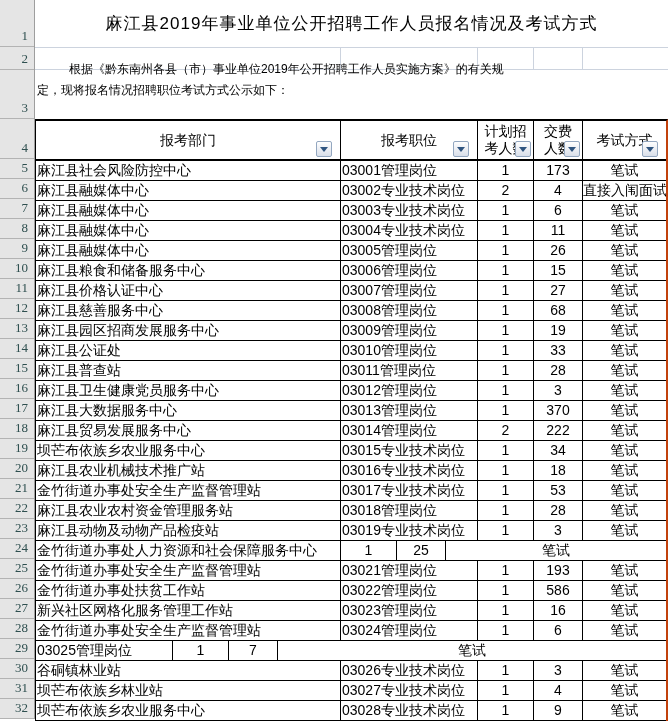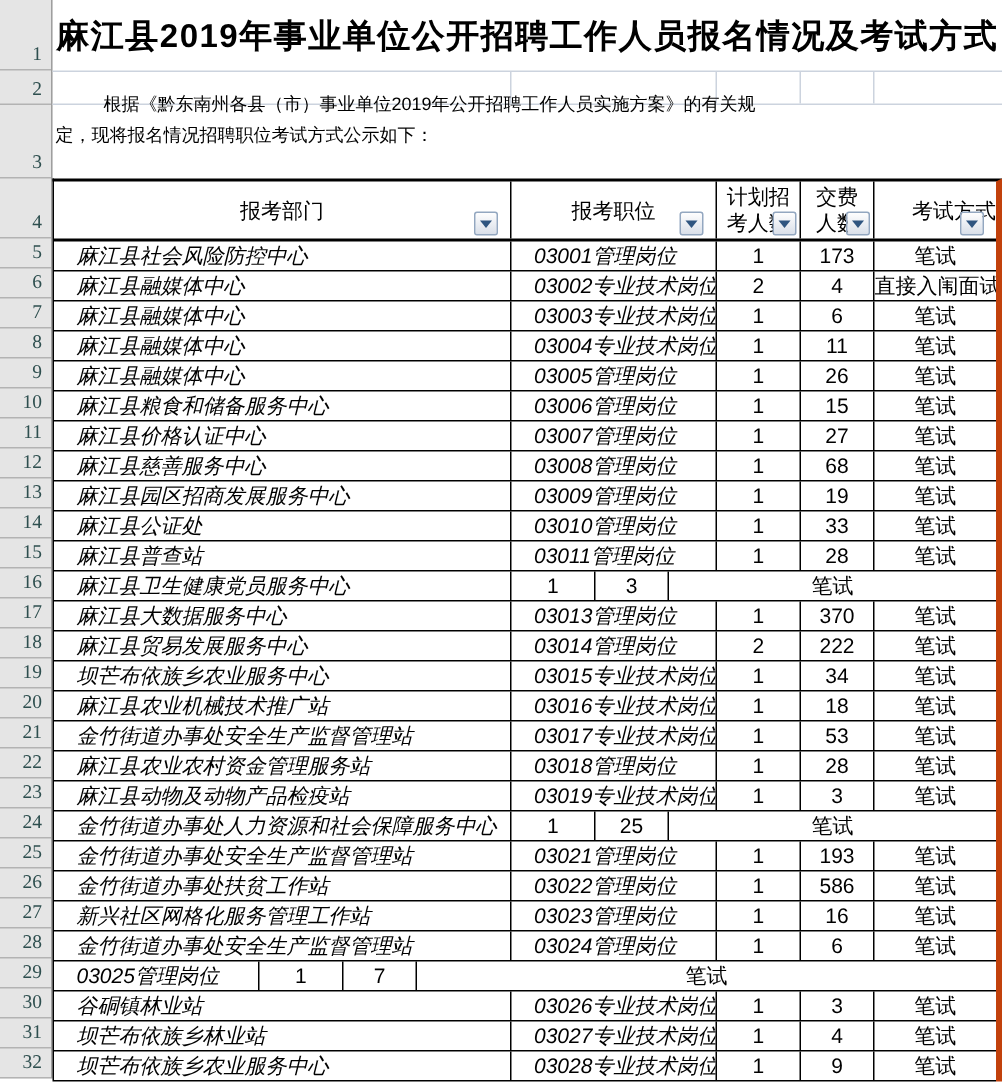--- a/index.html
+++ b/index.html
@@ -7,46 +7,46 @@
          font-family:"Liberation Sans",sans-serif;color:#000;}
   
   .gutter{position:absolute;left:0;top:0;width:35px;height:719px;background:#e5e5e5;
           border-right:1px solid #9e9e9e;box-sizing:border-box;}
   .g{box-sizing:border-box;border-bottom:1px solid #b3b3b3;display:flex;
      align-items:flex-end;justify-content:flex-end;padding:0 6px 2px 0;
      font-family:"Liberation Serif",serif;font-size:13px;color:#2e4f4f;}
   .h47{height:47px}.h23{height:23px}.h49{height:49px}.h40{height:40px}.h20{height:20px}
   
   .title-row{position:absolute;left:35px;top:0;width:633px;height:47px;display:flex;
-             align-items:center;justify-content:center;font-weight:bold;font-size:22px;
+             align-items:center;justify-content:center;font-weight:normal;font-size:17px;
              letter-spacing:1px;white-space:nowrap;}
   .row2{position:absolute;left:35px;top:47px;width:633px;height:23px;box-sizing:border-box;
         border-top:1px solid #ccd3de;border-bottom:1px solid #ccd3de;}
   .vline{position:absolute;top:0;bottom:0;width:1px;background:#ccd3de;}
   .intro{position:absolute;left:37px;top:54px;width:629px;height:49px;font-size:12px;
          line-height:21px;padding-top:5px;box-sizing:border-box;}
   .intro .l1{text-indent:32px;white-space:nowrap;}
   .intro .l2{white-space:nowrap;}
   
   .tbl{position:absolute;left:35px;top:119px;width:633px;box-sizing:border-box;
-       border-left:1px solid #000;border-right:4px solid #c2410c;border-top:2px solid #000;}
+       border-left:1px solid #000;border-right:2px solid #c2410c;border-top:2px solid #000;}
   .thead{display:flex;height:40px;box-sizing:border-box;border-bottom:2px solid #000;}
   .th{position:relative;box-sizing:border-box;border-right:1px solid #000;display:flex;
       align-items:center;justify-content:center;font-size:14px;line-height:17px;
       text-align:center;overflow:hidden;}
-  .th:last-child{border-right:none;justify-content:flex-end;}
+  .th:last-child{border-right:none;}
   .th .wrap{display:block;}
   .wrap.narrow-c{width:44px;}
   .wrap.narrow-d{width:32px;}
   .tr{display:flex;height:20px;box-sizing:border-box;border-bottom:1px solid #000;}
   .td{box-sizing:border-box;border-right:1px solid #000;font-size:14px;line-height:18px;
       overflow:hidden;white-space:nowrap;}
   .td:last-child{border-right:none;}
   .ca{width:305px}.cb{width:137px}.cc{width:56px}.cd{width:49px}.ce{flex:1}
-  .td.ca,.td.cb{padding-left:15px;text-align:left;font-style:italic;}
+  .td.ca,.td.cb{padding-left:1px;text-align:left;}
   .td.cc,.td.cd,.td.ce{text-align:center;}
   
   .fbtn{position:absolute;right:8px;bottom:2px;width:16px;height:16px;box-sizing:border-box;
         border:1px solid #93a7c0;border-radius:2px;
         background:linear-gradient(#fefefe,#d9dfe9);
         display:flex;align-items:center;justify-content:center;}
   .fbtn.tight{right:2px;}
   .arrow{width:0;height:0;border-left:4px solid transparent;border-right:4px solid transparent;
          border-top:5px solid #2f5580;}
 </style>
@@ -210,20 +210,21 @@
       </div>
     <div class="tr">
         <div class="td ca">麻江县普查站</div>
         <div class="td cb">03011管理岗位</div>
         <div class="td cc">1</div>
         <div class="td cd">28</div>
         <div class="td ce">笔试</div>
       </div>
     <div class="tr">
         <div class="td ca">麻江县卫生健康党员服务中心</div>
+        <div class="td cb">03012管理岗位</div>
         <div class="td cc">1</div>
         <div class="td cd">3</div>
         <div class="td ce">笔试</div>
       </div>
     <div class="tr">
         <div class="td ca">麻江县大数据服务中心</div>
         <div class="td cb">03013管理岗位</div>
         <div class="td cc">1</div>
         <div class="td cd">370</div>
         <div class="td ce">笔试</div>

